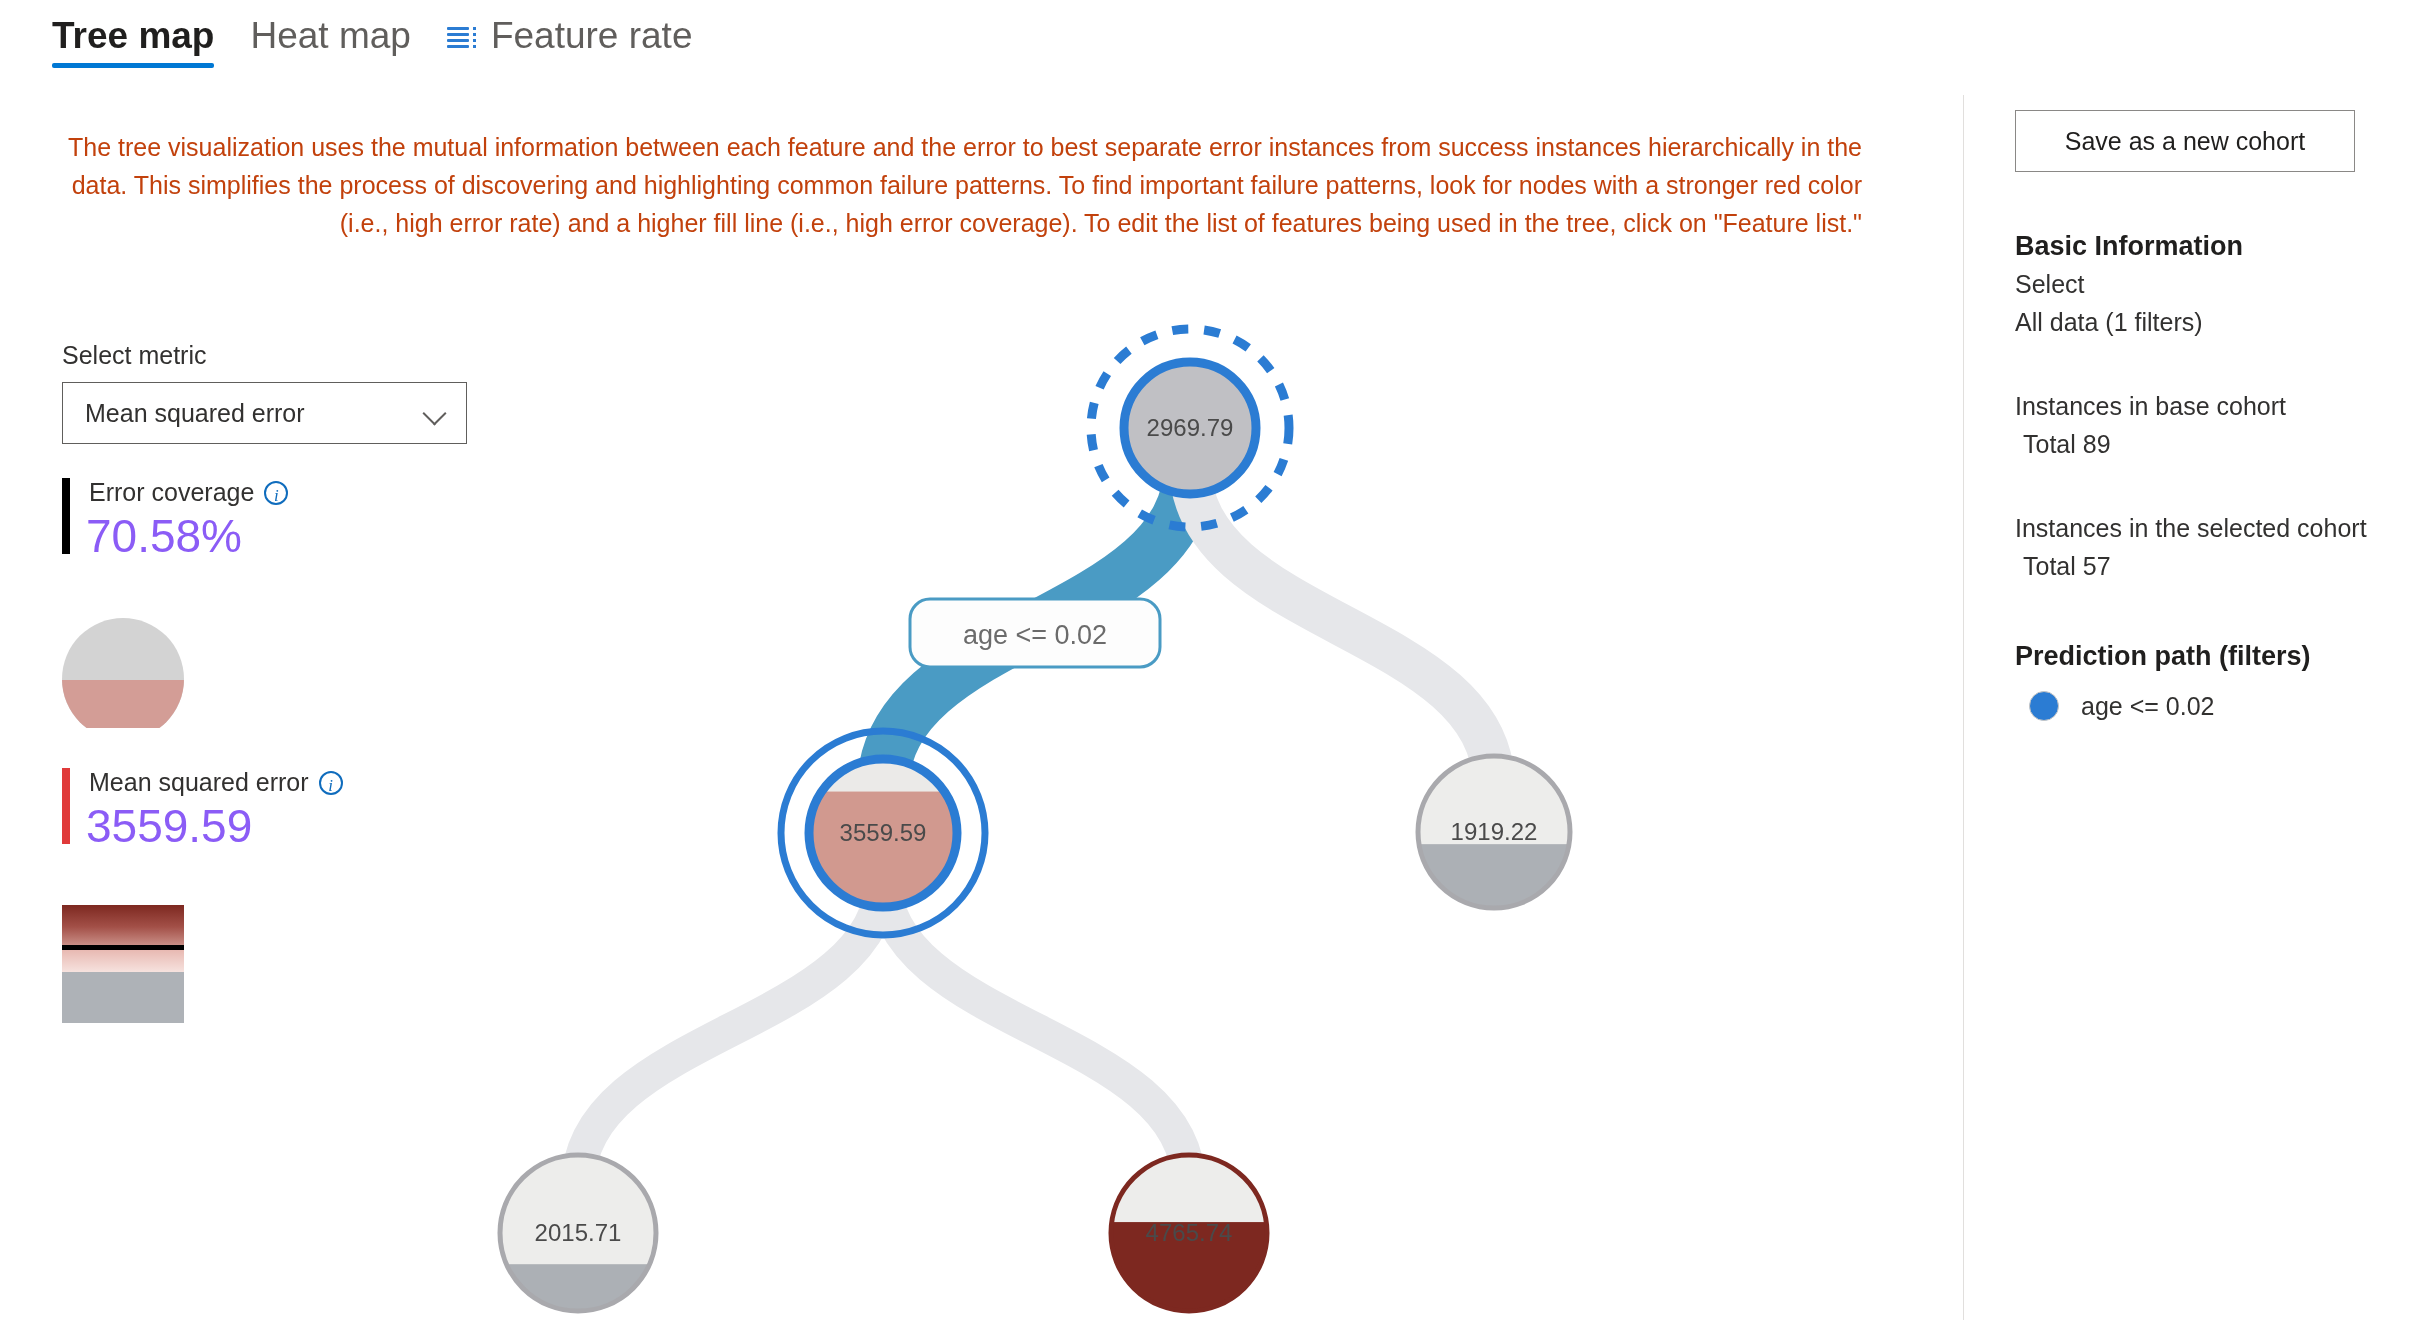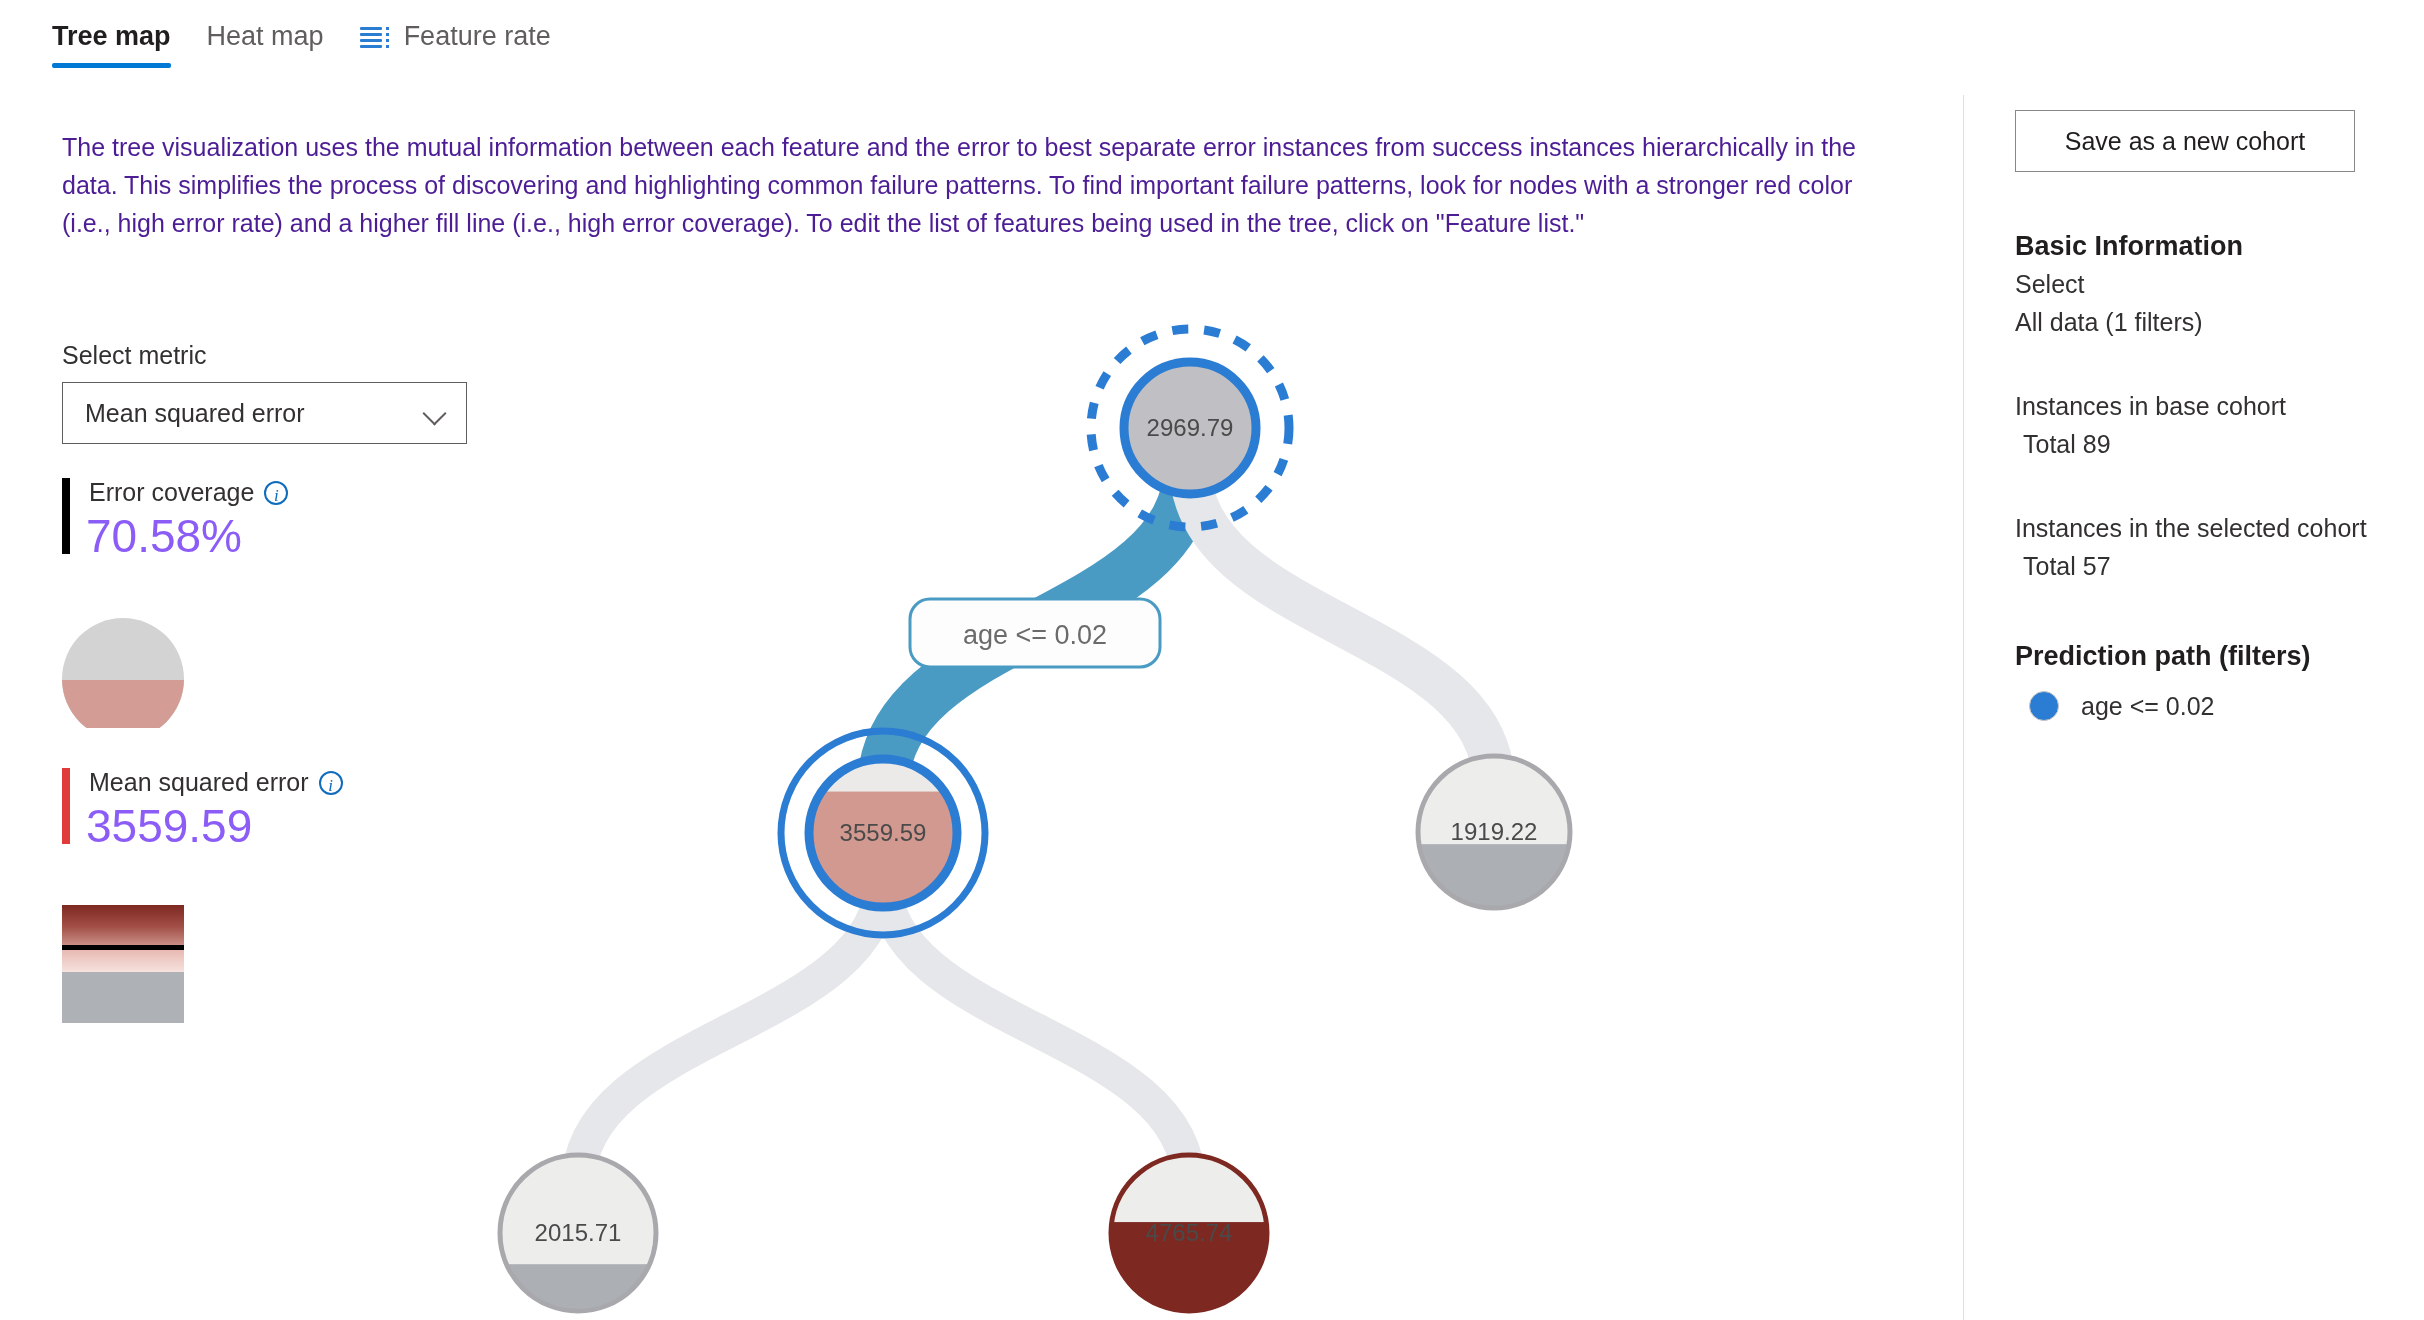--- a/index.html
+++ b/index.html
@@ -13,21 +13,21 @@
     position: relative;
   }
 
   
   .tabbar {
     position: absolute; left:0; top:0; width:2424px; height:78px;
     display:flex; align-items:flex-start; padding-left:34px; padding-top:16px;
   }
   .tab {
     position:relative;
-    font-size:27px; line-height:32px;
+    font-size:37px; line-height:32px;
     color:#605e5c;
     padding: 4px 18px 22px 18px;
     cursor:pointer; white-space:nowrap;
     display:flex; align-items:center; gap:14px;
   }
   .tab.active { color:#201f1e; font-weight:600; }
   .tab.active .tab-underline {
     position:absolute; left:18px; right:18px; bottom:6px; height:5px;
     background:#0078d4; border-radius:2px;
   }
@@ -41,21 +41,21 @@
     background:#2b7cd3;
   }
   .listicon i:nth-child(1){ top:2px; }
   .listicon i:nth-child(2){ top:8px; }
   .listicon i:nth-child(3){ top:14px; }
   .listicon i:nth-child(4){ top:20px; }
 
   
   .desc {
     position:absolute; left:62px; top:128px; width:1800px;
-    font-size:25px; line-height:38px; color:#4c1d95;
+    font-size:25px; line-height:38px; color:#c2410c;text-align:right;
   }
 
   
   .metric-label {
     position:absolute; left:62px; top:340px;
     font-size:25px; line-height:30px; color:#323130;
   }
   .metric-select {
     position:absolute; left:62px; top:382px; width:405px; height:62px;
     border:1px solid #605e5c; background:#fff;

